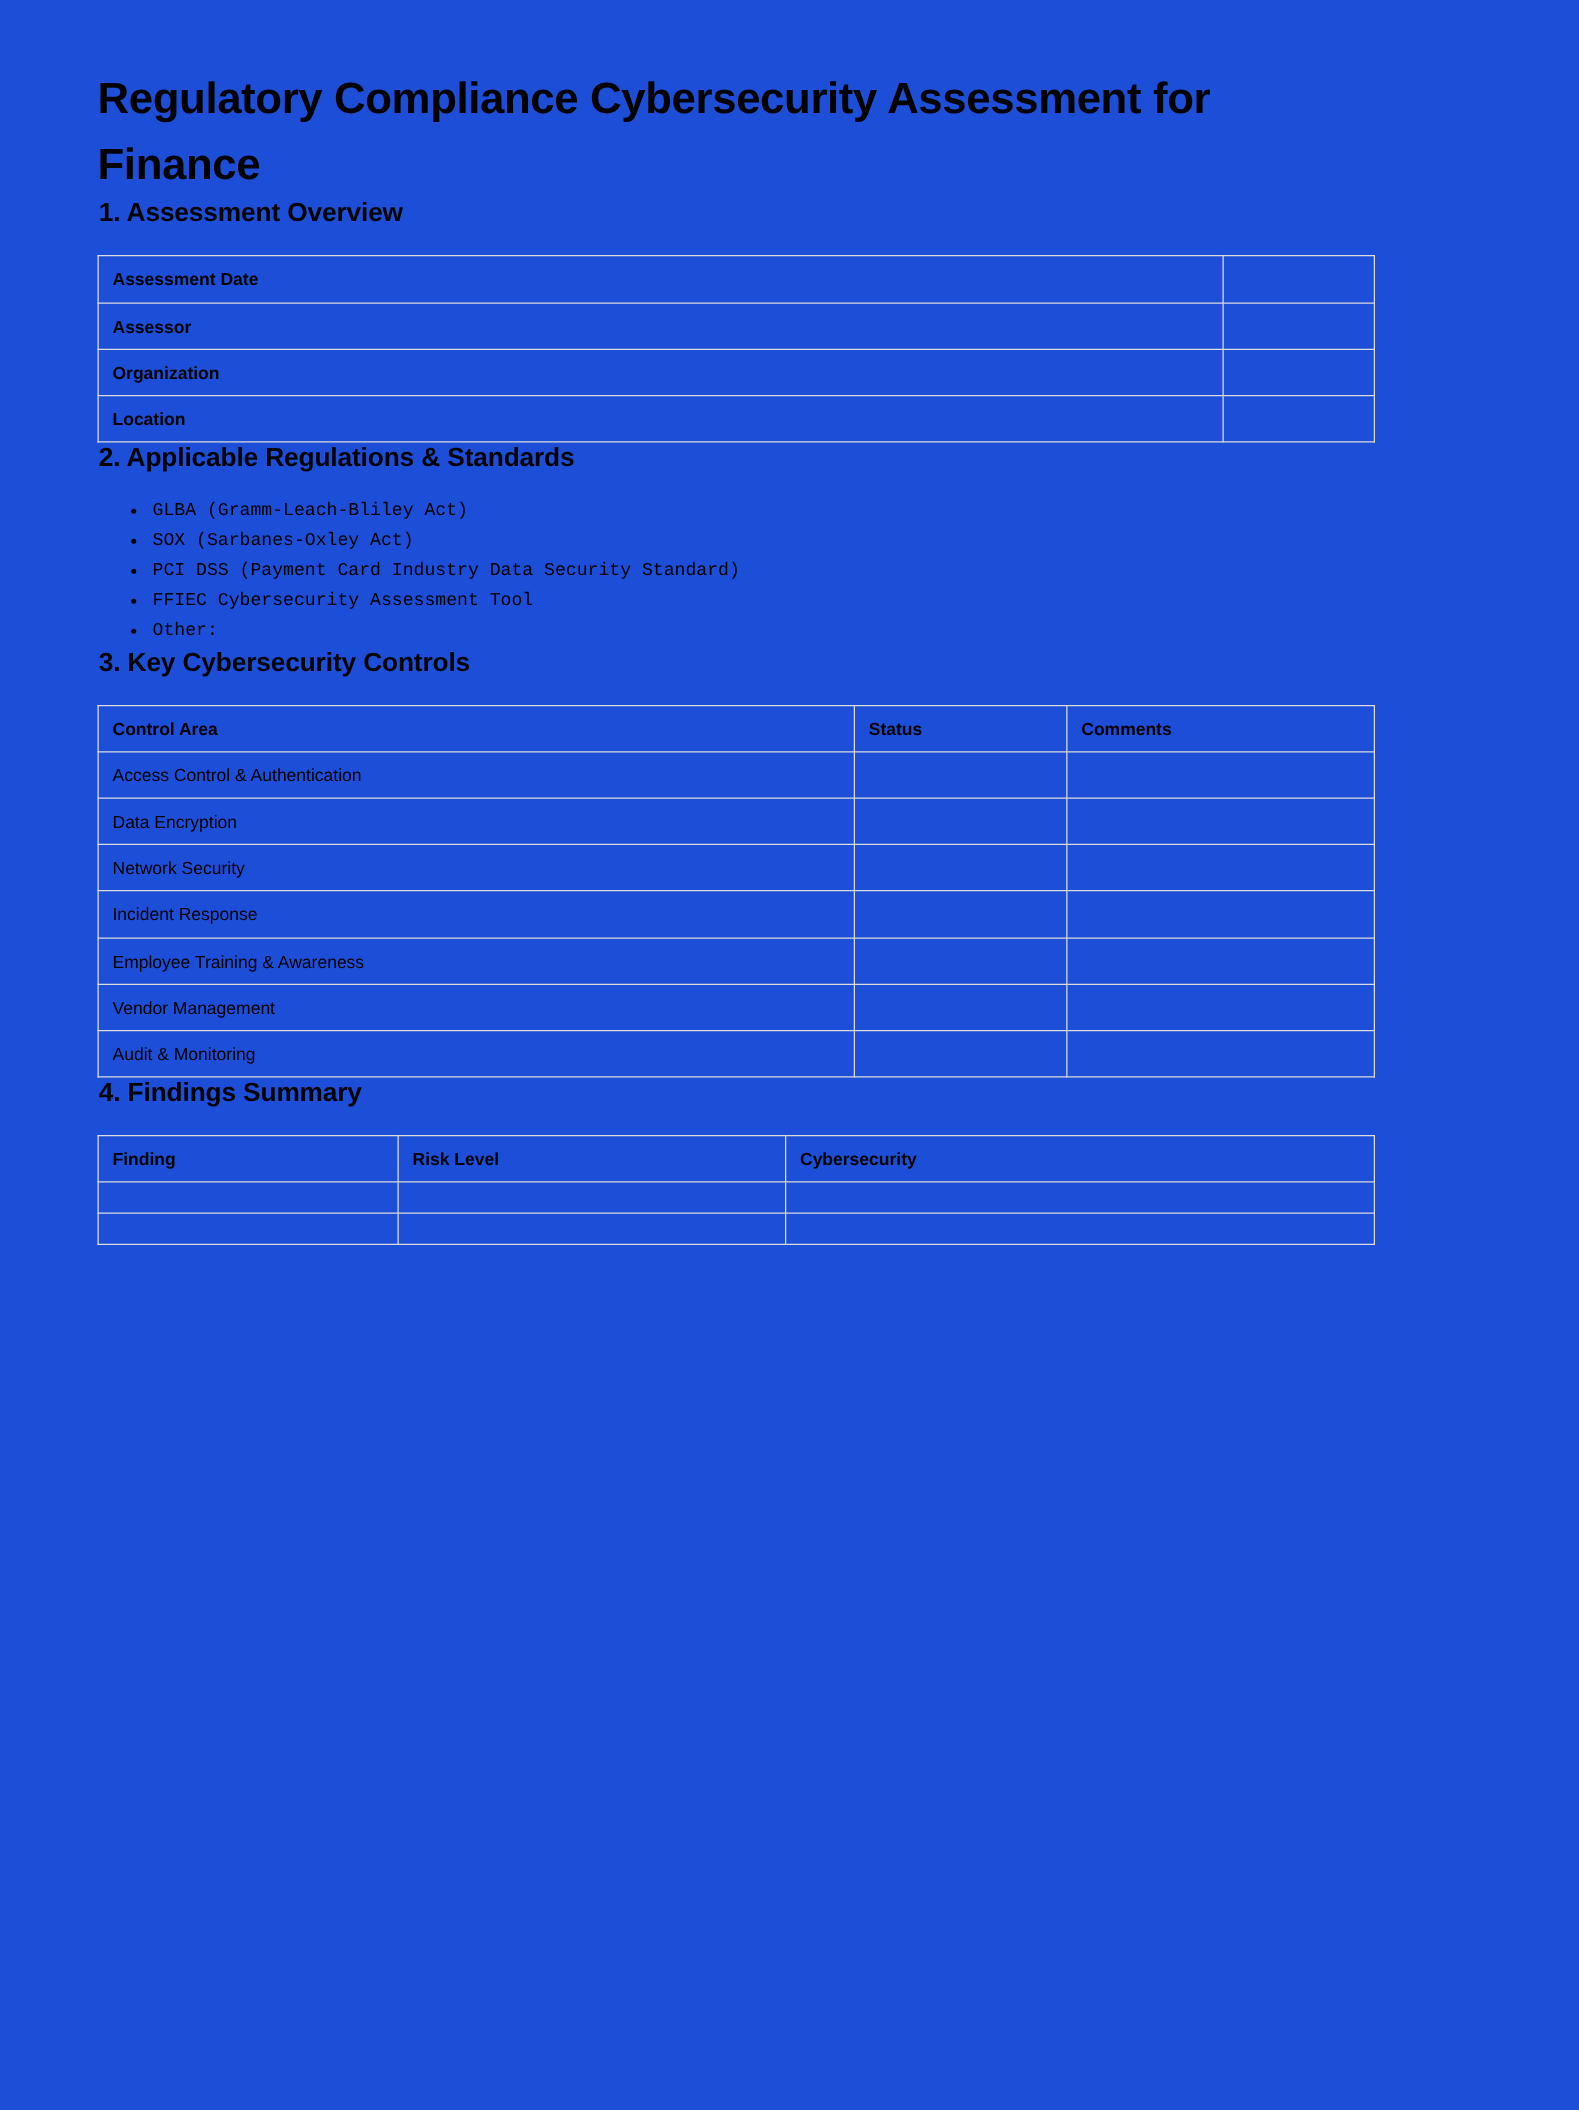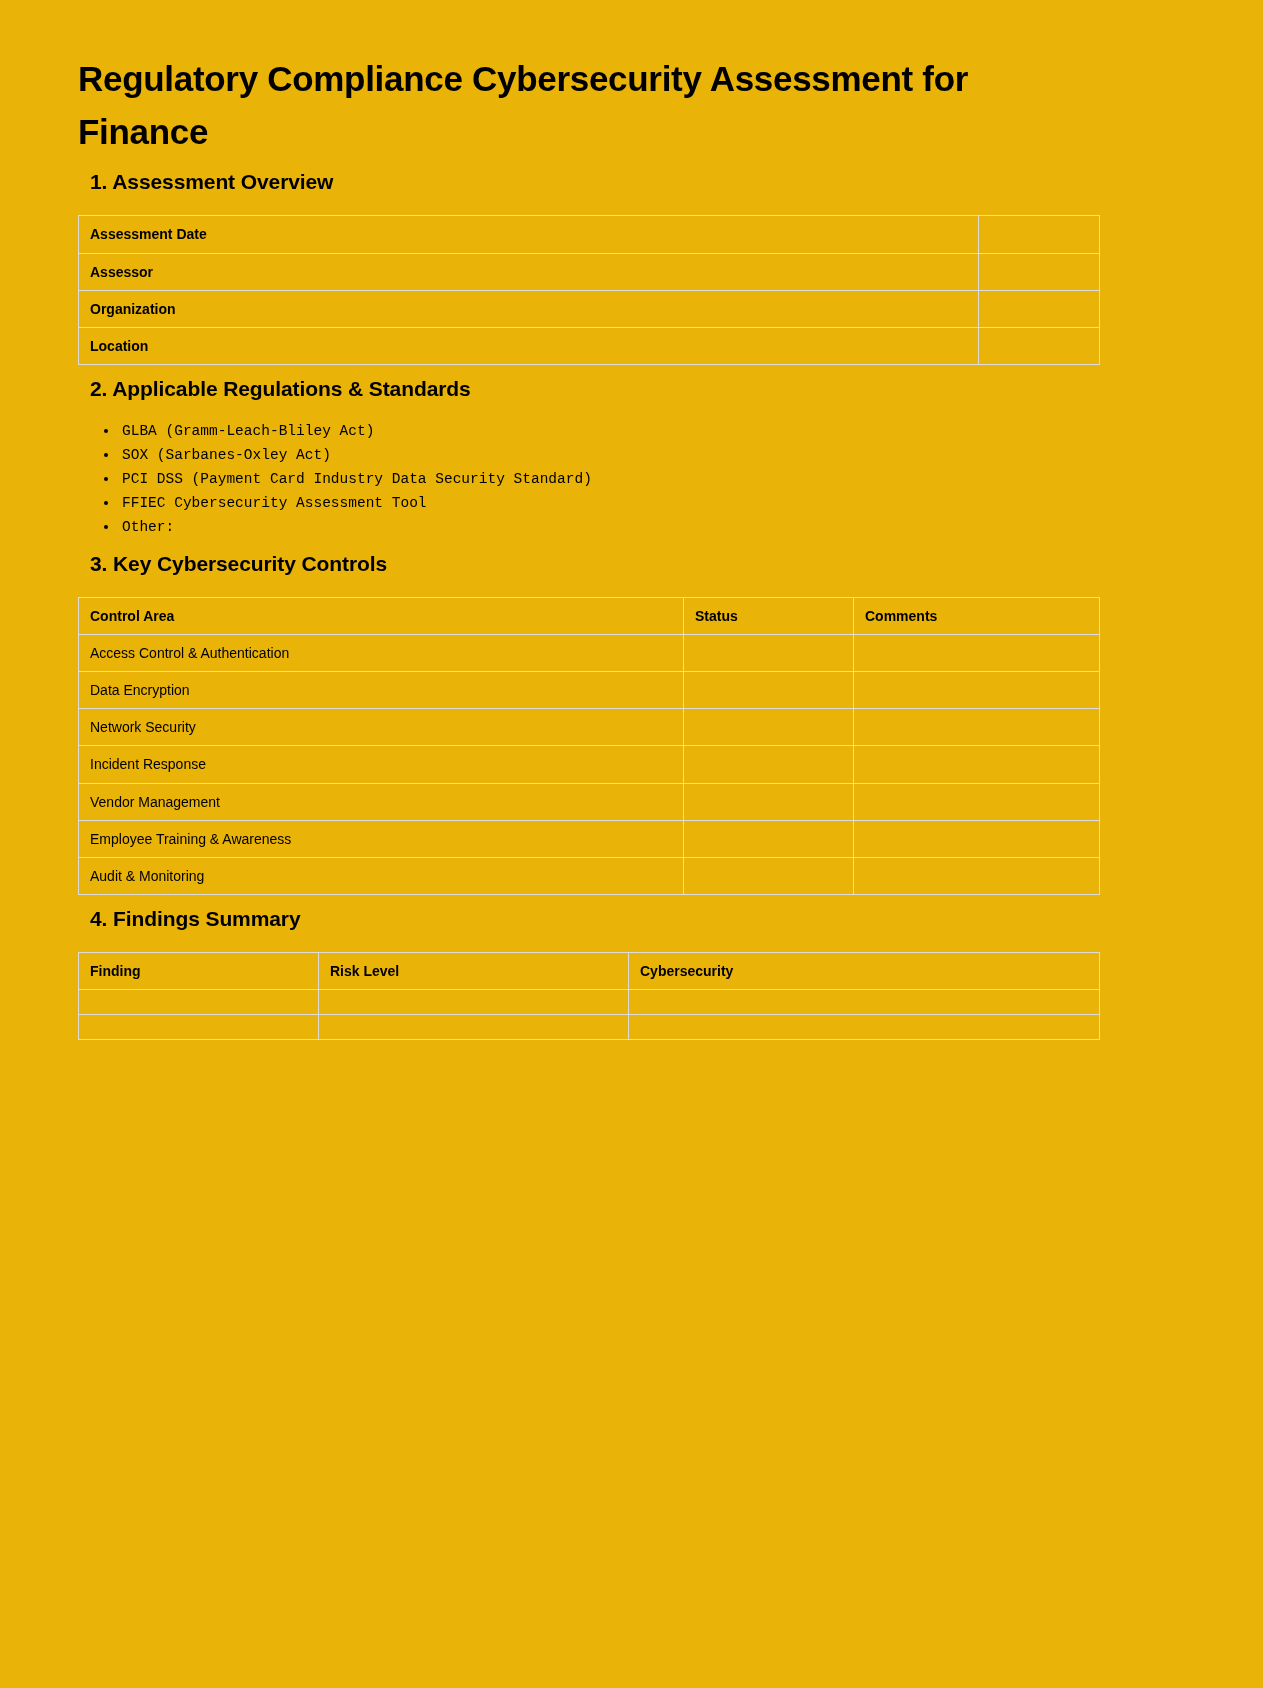--- a/index.html
+++ b/index.html
@@ -12,38 +12,38 @@
     width: 1263px;
     height: 1688px;
     font-family: "Liberation Sans", sans-serif;
     color: #000000;
     overflow: hidden;
   }
   .page {
     width: 1263px;
     height: 1688px;
     padding: 52px 75px 0 78px;
-    background: #eab308;
+    background: #1d4ed8;
   }
 
   h1.doc-title {
     font-size: 35px;
     line-height: 1.52;
     font-weight: bold;
     letter-spacing: -0.3px;
     margin: 0 0 0 0;
     max-width: 920px;
     color: #000;
   }
 
   h2.section-heading {
     font-size: 21px;
     font-weight: bold;
     letter-spacing: -0.1px;
-    margin: 12px;
+    margin: 1px;
     color: #000;
   }
 
   .sec1-heading { margin-top: 57px; }
   .sec2-heading { margin-top: 44px; }
   .sec3-heading { margin-top: 47px; }
   .sec4-heading { margin-top: 49px; }
 
   table.doc-table {
     border-collapse: collapse;
@@ -171,26 +171,26 @@
         <td>Network Security</td>
         <td></td>
         <td></td>
       </tr>
       <tr>
         <td>Incident Response</td>
         <td></td>
         <td></td>
       </tr>
       <tr>
+        <td>Employee Training &amp; Awareness</td>
+        <td></td>
+        <td></td>
+      </tr>
+      <tr>
         <td>Vendor Management</td>
-        <td></td>
-        <td></td>
-      </tr>
-      <tr>
-        <td>Employee Training &amp; Awareness</td>
         <td></td>
         <td></td>
       </tr>
       <tr>
         <td>Audit &amp; Monitoring</td>
         <td></td>
         <td></td>
       </tr>
     </tbody>
   </table>

